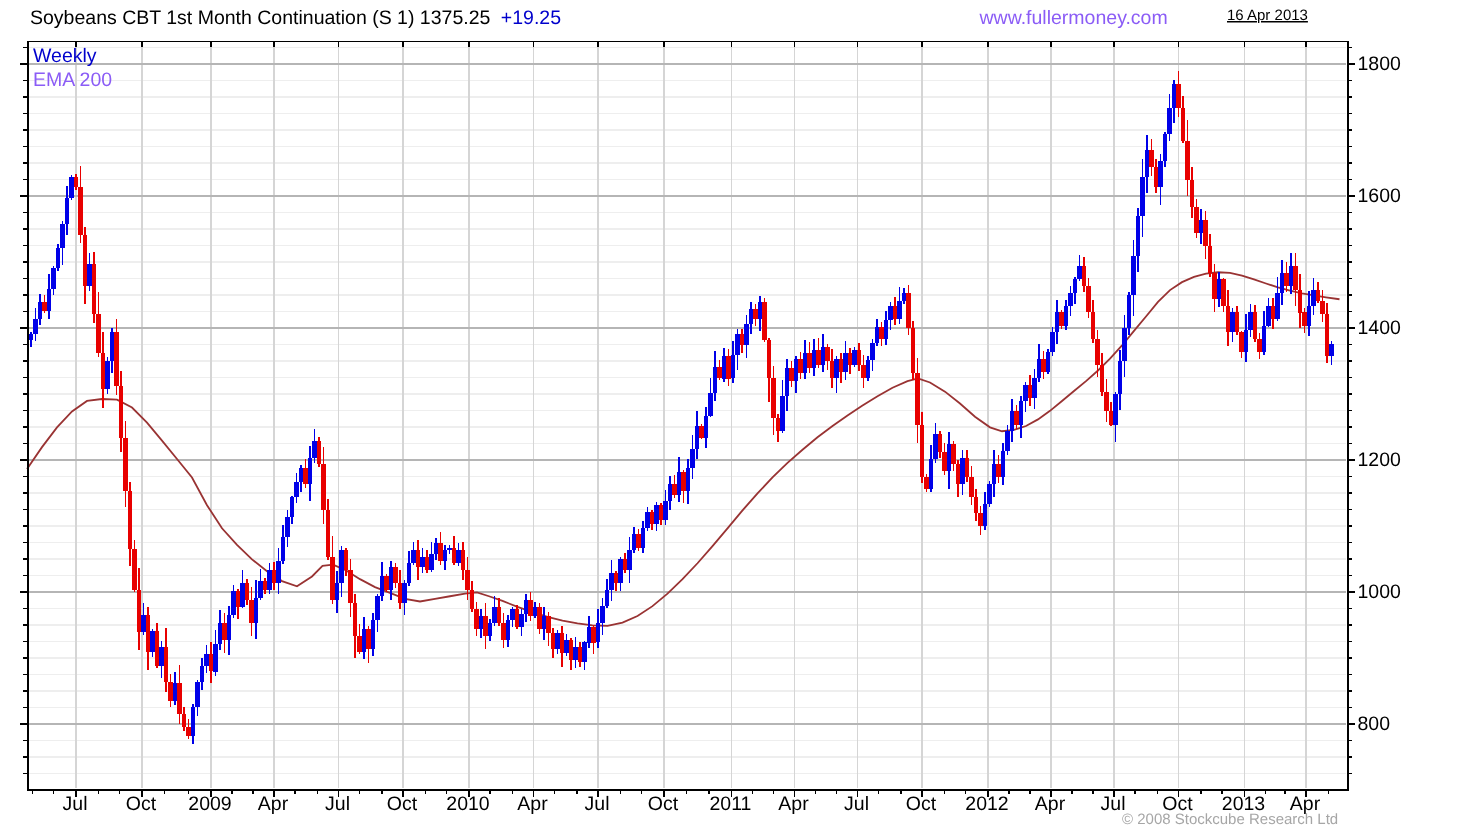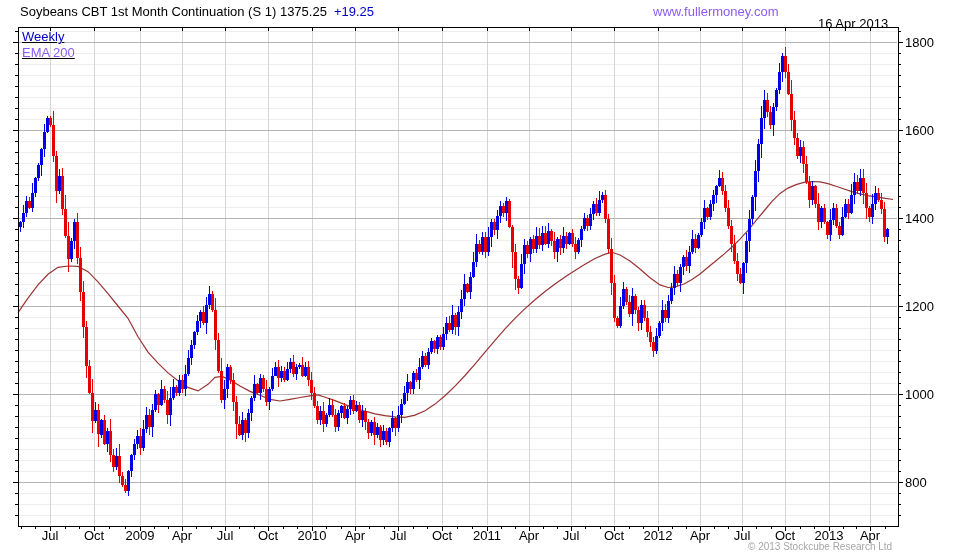--- a/index.html
+++ b/index.html
@@ -1,22 +1,22 @@
 <!DOCTYPE html>
 <html><head>
 <meta charset="utf-8">
 <style>
   html,body{margin:0;padding:0;background:#ffffff;}
   .stage{position:relative;width:980px;height:560px;background:#ffffff;
          font-family:"Liberation Sans", sans-serif;overflow:hidden;padding-left:32px;}
   .hdr-title{position:absolute;left:20px;top:4px;font-size:13px;color:#000;white-space:nowrap;}
   .hdr-change{margin-left:7px;}
   .hdr-site{position:absolute;left:653px;top:4px;font-size:13px;color:#8b5cf6;}
-  .hdr-date{position:absolute;left:818px;top:16px;font-size:13px;color:#000;}
-  .legend{position:absolute;left:22px;top:29px;font-size:13px;line-height:16px;text-decoration:underline;}
+  .hdr-date{position:absolute;left:818px;top:5px;font-size:10px;color:#000;text-decoration:underline;}
+  .legend{position:absolute;left:22px;top:29px;font-size:13px;line-height:16px;}
   .legend div{white-space:nowrap;}
   .copyright{position:absolute;left:748px;top:541px;font-size:10px;color:#a6a6a6;white-space:nowrap;}
   svg{position:absolute;left:0;top:0;}
   svg text{font-family:"Liberation Sans", sans-serif;}
 </style>
 </head>
 <body>
 
 <div class="stage">
   <div class="hdr-title">
@@ -876,14 +876,14 @@
       <text x="785" y="540" font-size="13" fill="#000" text-anchor="middle">Oct</text>
       <text x="829" y="540" font-size="13" fill="#000" text-anchor="middle">2013</text>
       <text x="870" y="540" font-size="13" fill="#000" text-anchor="middle">Apr</text>
     </svg>
 
   <div class="legend">
     <div style="color: rgb(0, 0, 204);">Weekly</div>
     <div style="color: #8b5cf6;">EMA 200</div>
   </div>
 
-  <div class="copyright" style="color: rgb(166, 166, 166);">© 2013 Stockcube Research Ltd</div>
+  <div class="copyright" style="color: rgb(166, 166, 166);">© 2008 Stockcube Research Ltd</div>
 </div>
 
 </body></html>

